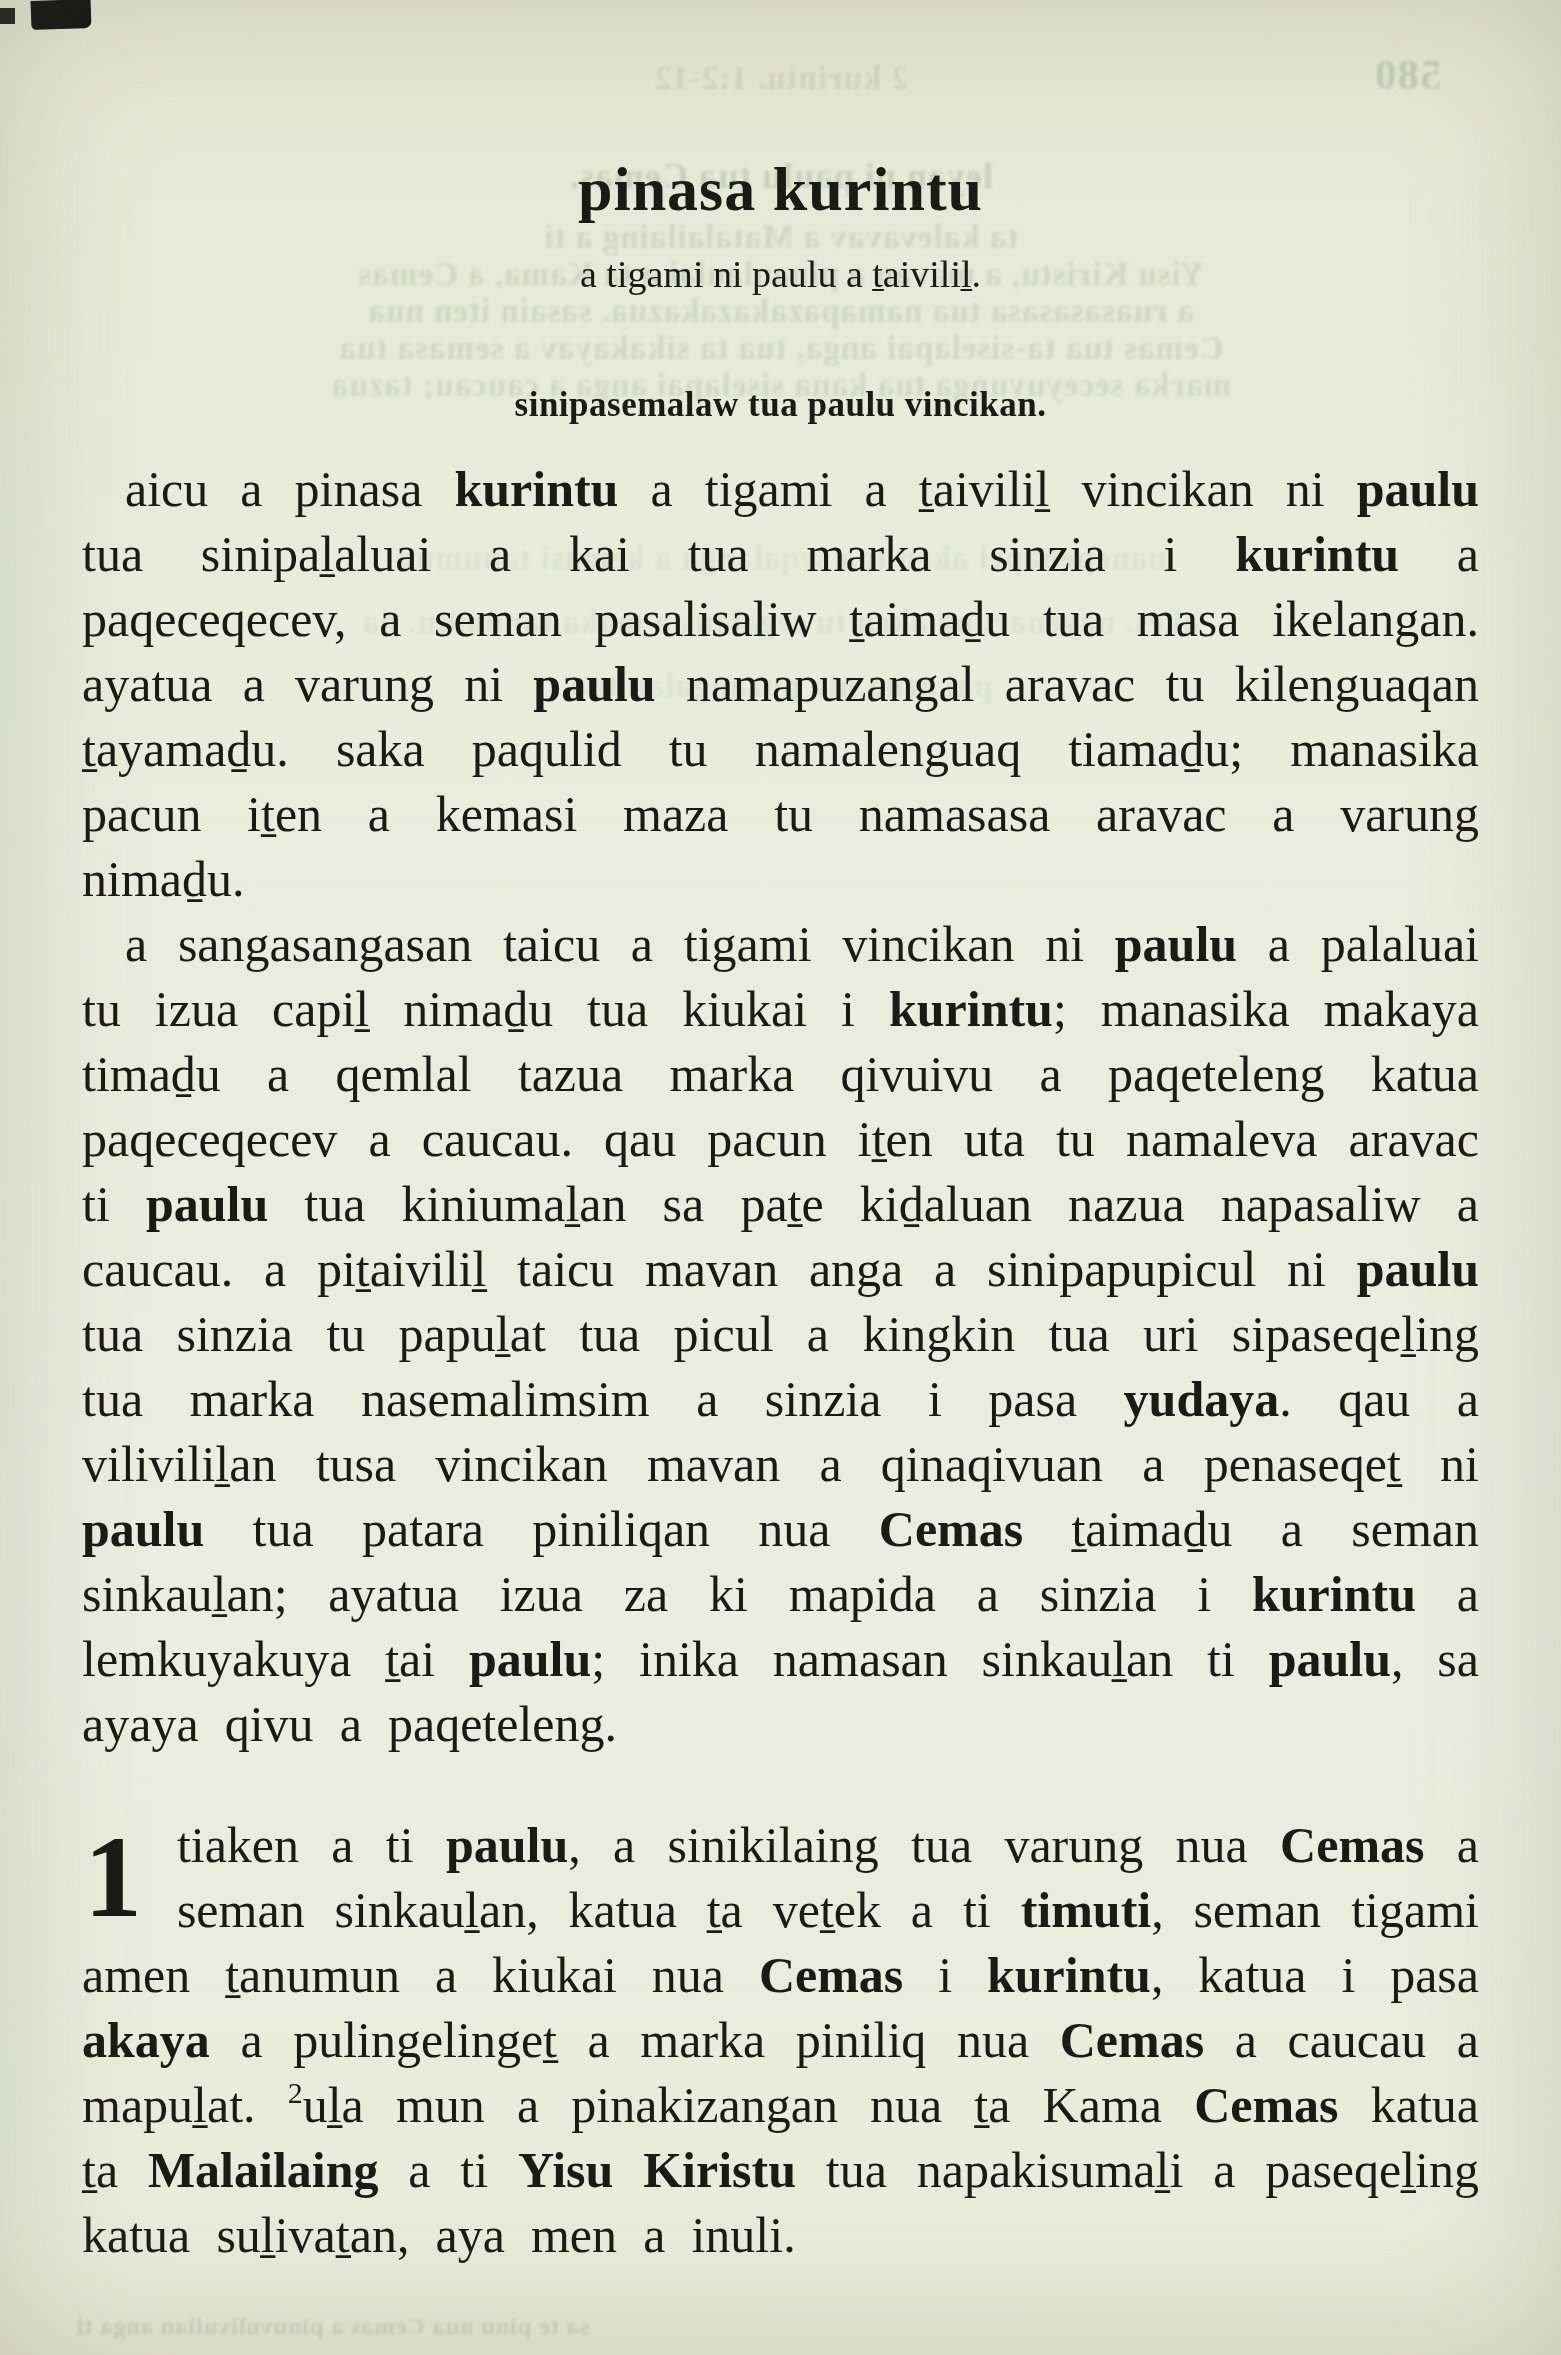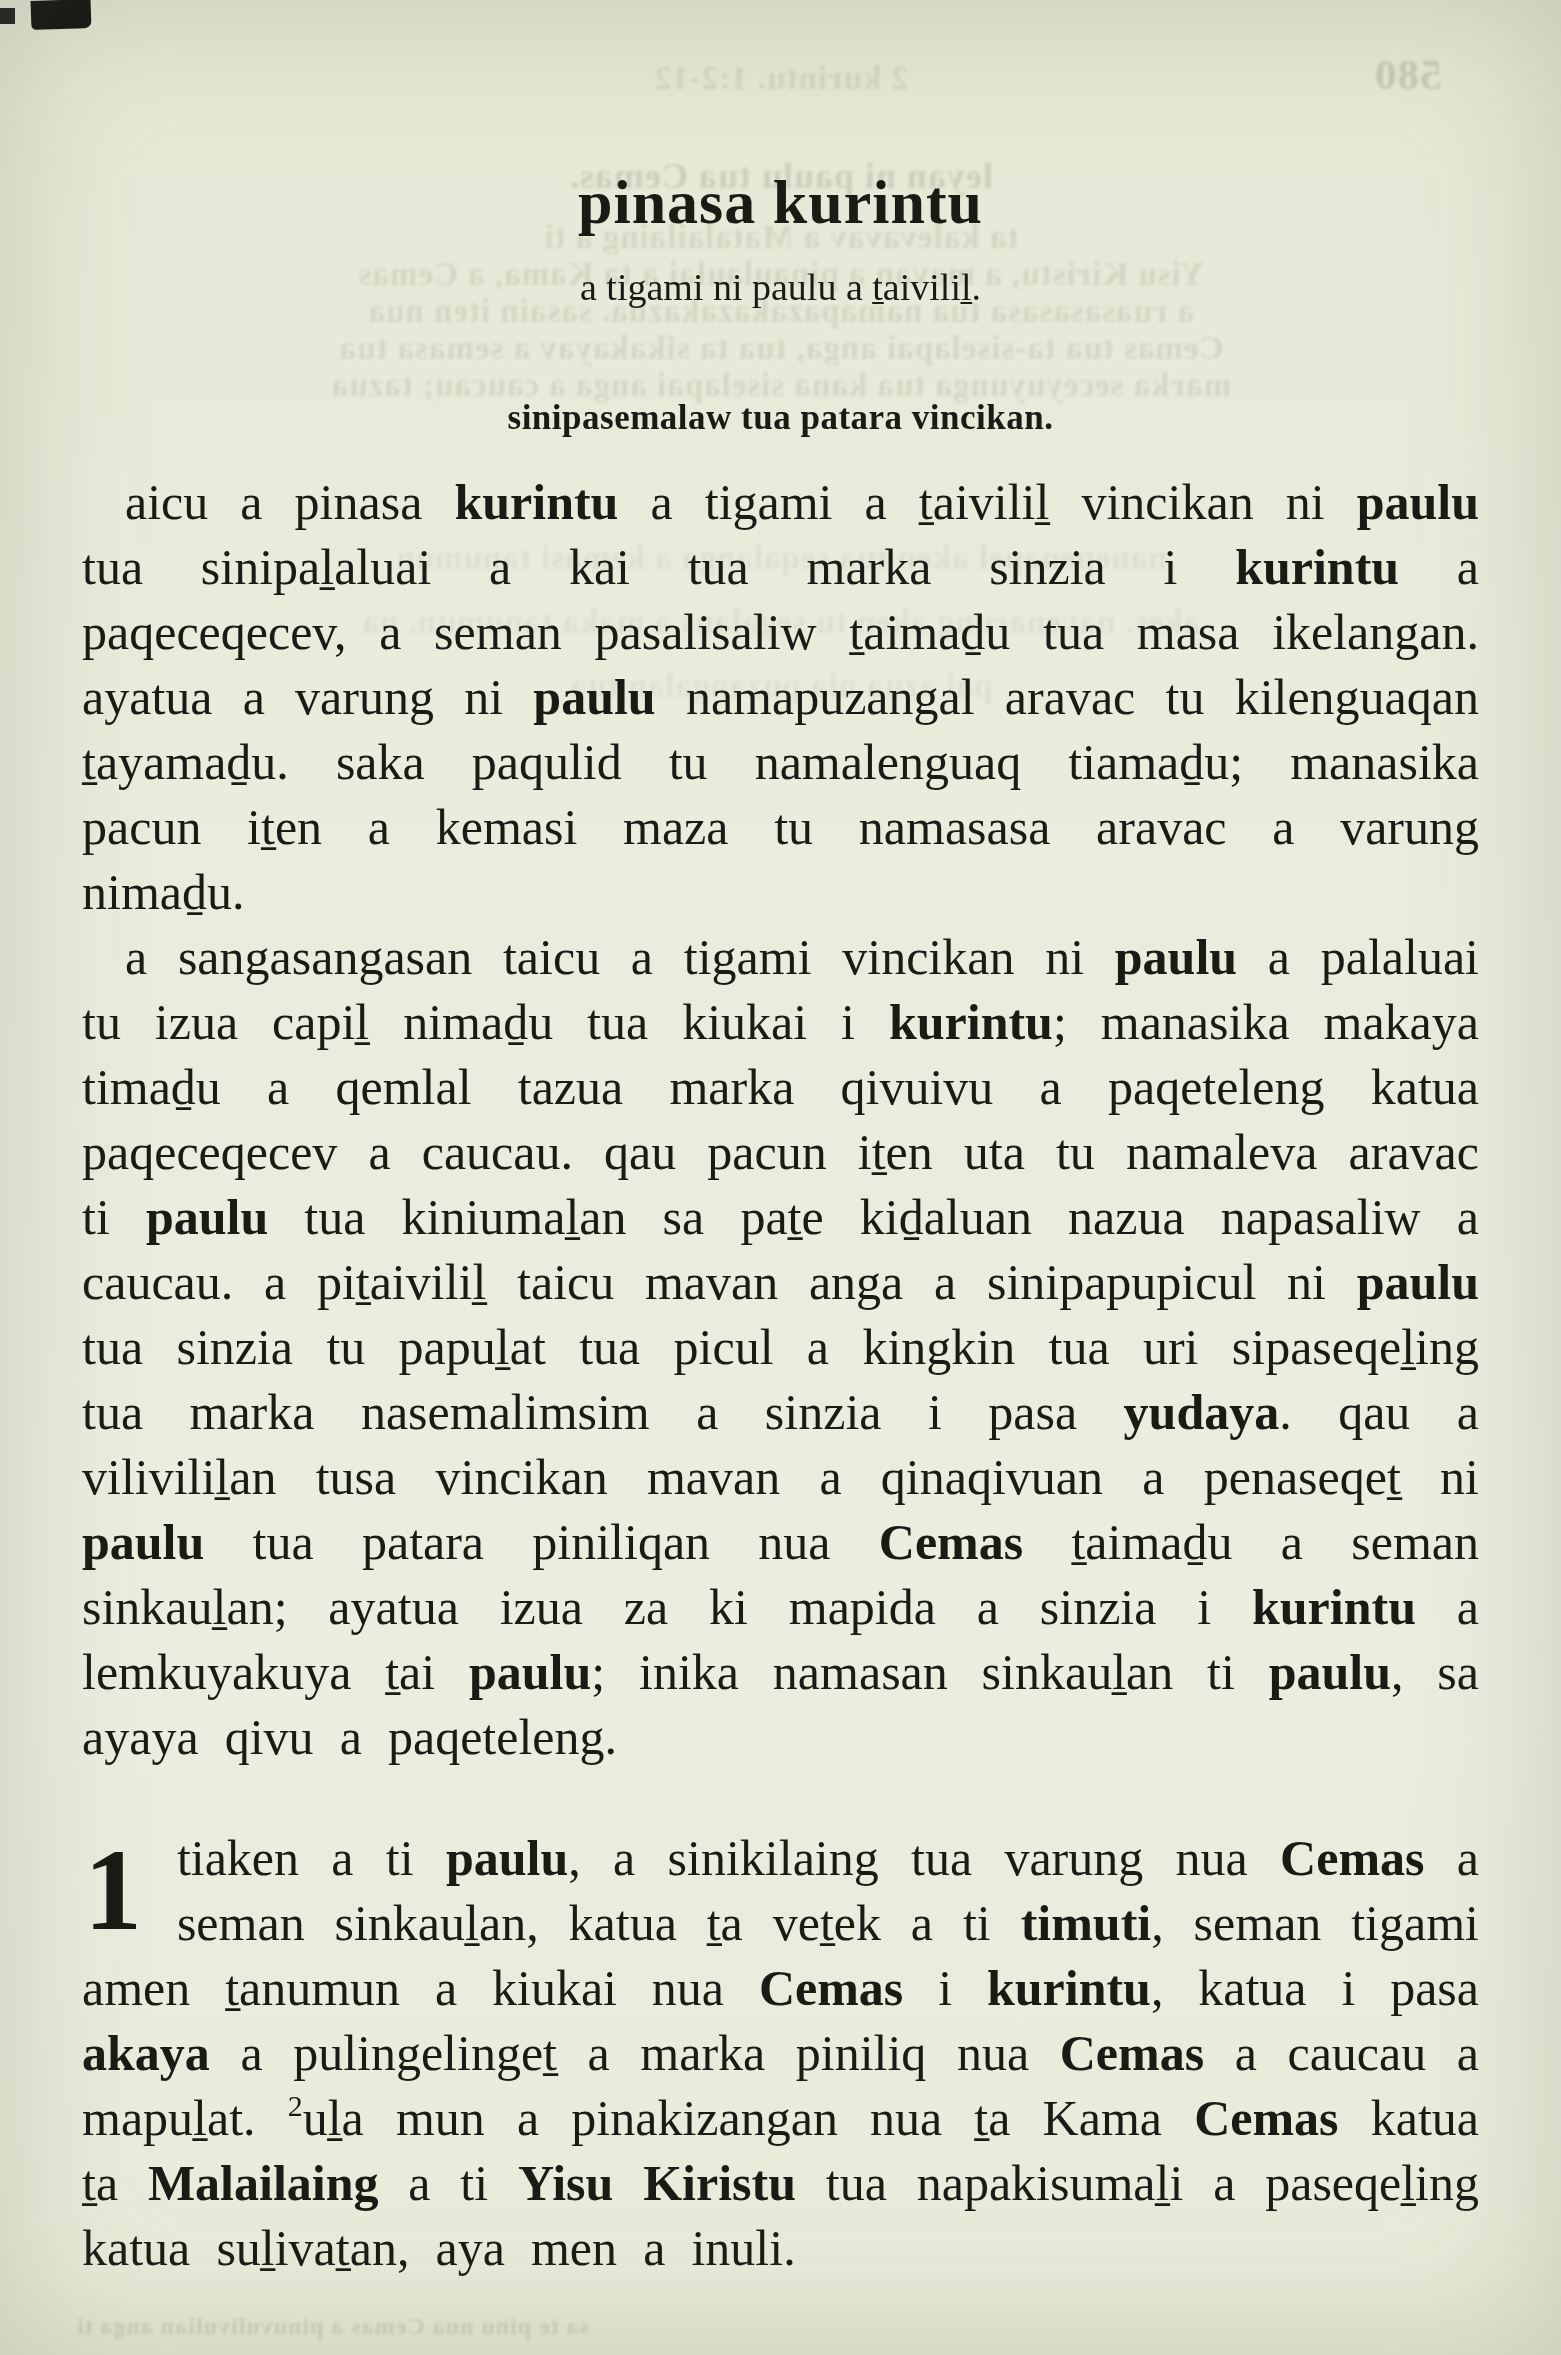--- a/index.html
+++ b/index.html
@@ -33,21 +33,21 @@
   .g7{top:330px;font-size:33px;}
   .g8{top:367px;font-size:33px;}
   .g9{left:76px;top:2313px;font-size:24px;opacity:.2;transform:scaleX(-1);}
   .g10{top:540px;font-size:33px;opacity:.09;}
   .g11{top:604px;font-size:33px;opacity:.09;}
   .g12{top:668px;font-size:33px;opacity:.09;}
   
   .ink-a{position:absolute;left:31px;top:0;width:60px;height:29px;background:#101010;border-radius:0 0 6.8px 4.9px;transform:rotate(-2deg);}
   .ink-b{position:absolute;left:0;top:7.8px;width:14.6px;height:16.5px;background:#1d1d1d;}
   
-  .content{position:absolute;left:82px;top:167px;width:1397px;}
+  .content{position:absolute;left:82px;top:154px;width:1397px;}
   .title{font-size:62px;font-weight:bold;text-align:center;margin:0;letter-spacing:1px;}
   .subtitle{font-size:38px;font-weight:normal;text-align:center;margin:27px 0 0;}
   .heading{font-size:35px;font-weight:bold;text-align:center;margin:89px 0 0;letter-spacing:0.5px;}
   .body-para{
     font-size:50px;line-height:65px;
     text-align:justify;text-justify:inter-word;
     word-spacing:13.6px;margin:0;
   }
   .p1{margin-top:32px;text-indent:43px;}
   .p2{text-indent:43px;}
@@ -83,21 +83,21 @@
 
   <div class="ink-a"></div>
   <div class="ink-b"></div>
 
   <div class="content">
 
     <h1 class="title">pinasa kurintu</h1>
 
     <h2 class="subtitle">a tigami ni paulu a ṯaiviliḻ.</h2>
 
-    <h3 class="heading">sinipasemalaw tua patara vincikan.</h3>
+    <h3 class="heading">sinipasemalaw tua paulu vincikan.</h3>
 
     <p class="body-para p1"><span>aicu a pinasa </span><span class="b">kurintu</span><span> a tigami a ṯaiviliḻ vincikan ni </span><span class="b">paulu</span><span> tua sinipaḻaluai a kai tua marka sinzia i </span><span class="b">kurintu</span><span> a paqeceqecev, a seman pasalisaliw ṯaimaḏu tua masa ikelangan. ayatua a varung ni </span><span class="b">paulu</span><span> namapuzangal aravac tu kilenguaqan ṯayamaḏu. saka paqulid tu namalenguaq tiamaḏu; manasika pacun iṯen a kemasi maza tu namasasa aravac a varung nimaḏu.</span></p>
 
     <p class="body-para p2"><span>a sangasangasan taicu a tigami vincikan ni </span><span class="b">paulu</span><span> a palaluai tu izua capiḻ nimaḏu tua kiukai i </span><span class="b">kurintu</span><span>; manasika makaya timaḏu a qemlal tazua marka qivuivu a paqeteleng katua paqeceqecev a caucau. qau pacun iṯen uta tu namaleva aravac ti </span><span class="b">paulu</span><span> tua kiniumaḻan sa paṯe kiḏaluan nazua napasaliw a caucau. a piṯaiviliḻ taicu mavan anga a sinipapupicul ni </span><span class="b">paulu</span><span> tua sinzia tu papuḻat tua picul a kingkin tua uri sipaseqeḻing tua marka nasemalimsim a sinzia i pasa </span><span class="b">yudaya</span><span>. qau a viliviliḻan tusa vincikan mavan a qinaqivuan a penaseqeṯ ni </span><span class="b">paulu</span><span> tua patara piniliqan nua </span><span class="b">Cemas</span><span> ṯaimaḏu a seman sinkauḻan; ayatua izua za ki mapida a sinzia i </span><span class="b">kurintu</span><span> a lemkuyakuya ṯai </span><span class="b">paulu</span><span>; inika namasan sinkauḻan ti </span><span class="b">paulu</span><span>, sa ayaya qivu a paqeteleng.</span></p>
 
     <div class="chapter">
       <div class="dropcap">1</div>
       <p class="body-para chapter-text"><span>tiaken a ti </span><span class="b">paulu</span><span>, a sinikilaing tua varung nua </span><span class="b">Cemas</span><span> a seman sinkauḻan, katua ṯa veṯek a ti </span><span class="b">timuti</span><span>, seman tigami amen ṯanumun a kiukai nua </span><span class="b">Cemas</span><span> i </span><span class="b">kurintu</span><span>, katua i pasa </span><span class="b">akaya</span><span> a pulingelingeṯ a marka piniliq nua </span><span class="b">Cemas</span><span> a caucau a mapuḻat. </span><span class="sup">2</span><span>uḻa mun a pinakizangan nua ṯa Kama </span><span class="b">Cemas</span><span> katua ṯa </span><span class="b">Malailaing</span><span> a ti </span><span class="b">Yisu Kiristu</span><span> tua napakisumaḻi a paseqeḻing katua suḻivaṯan, aya men a inuli.</span></p>
     </div>
 

